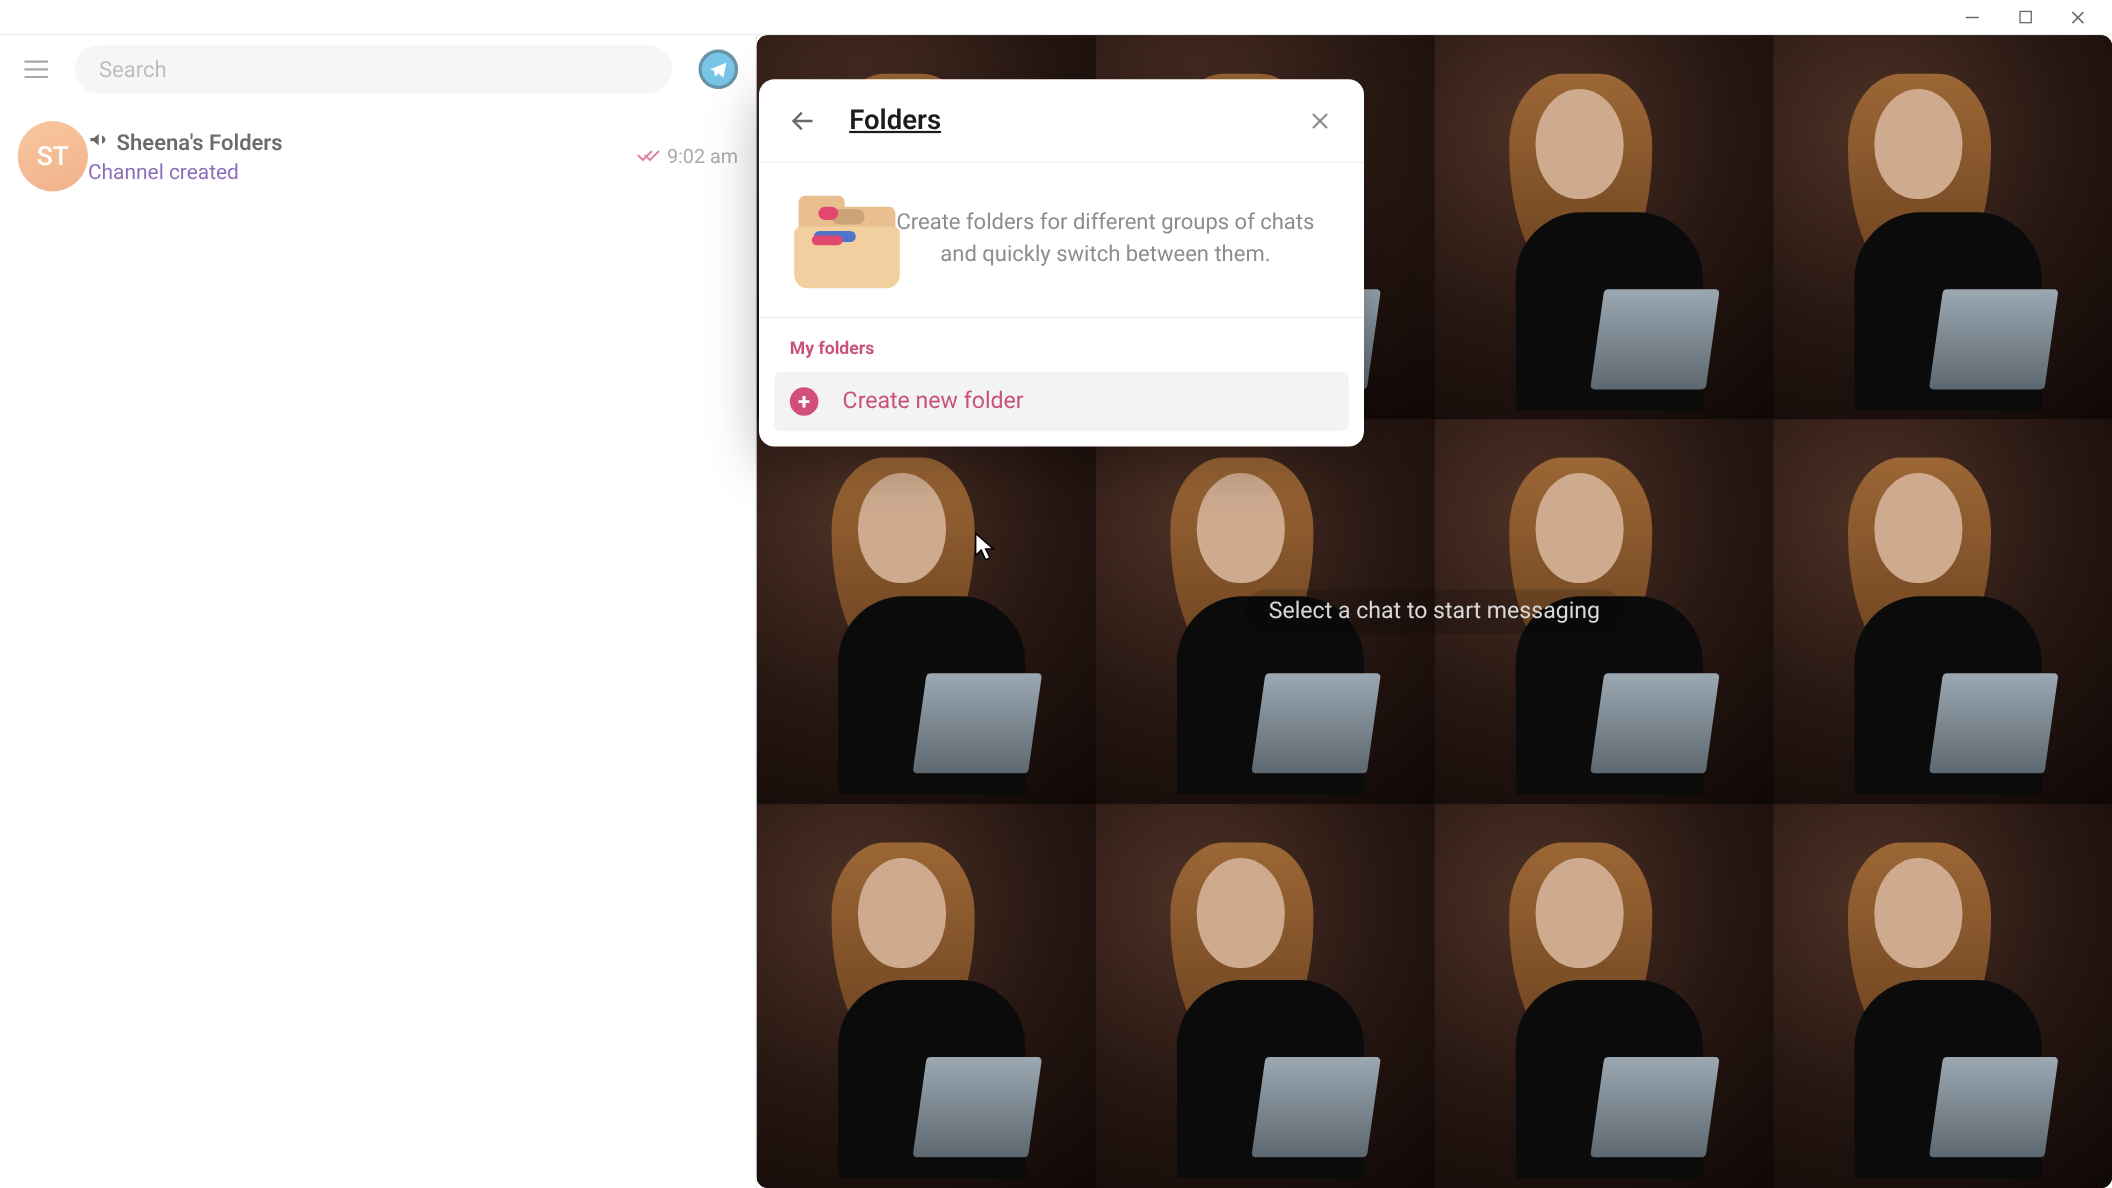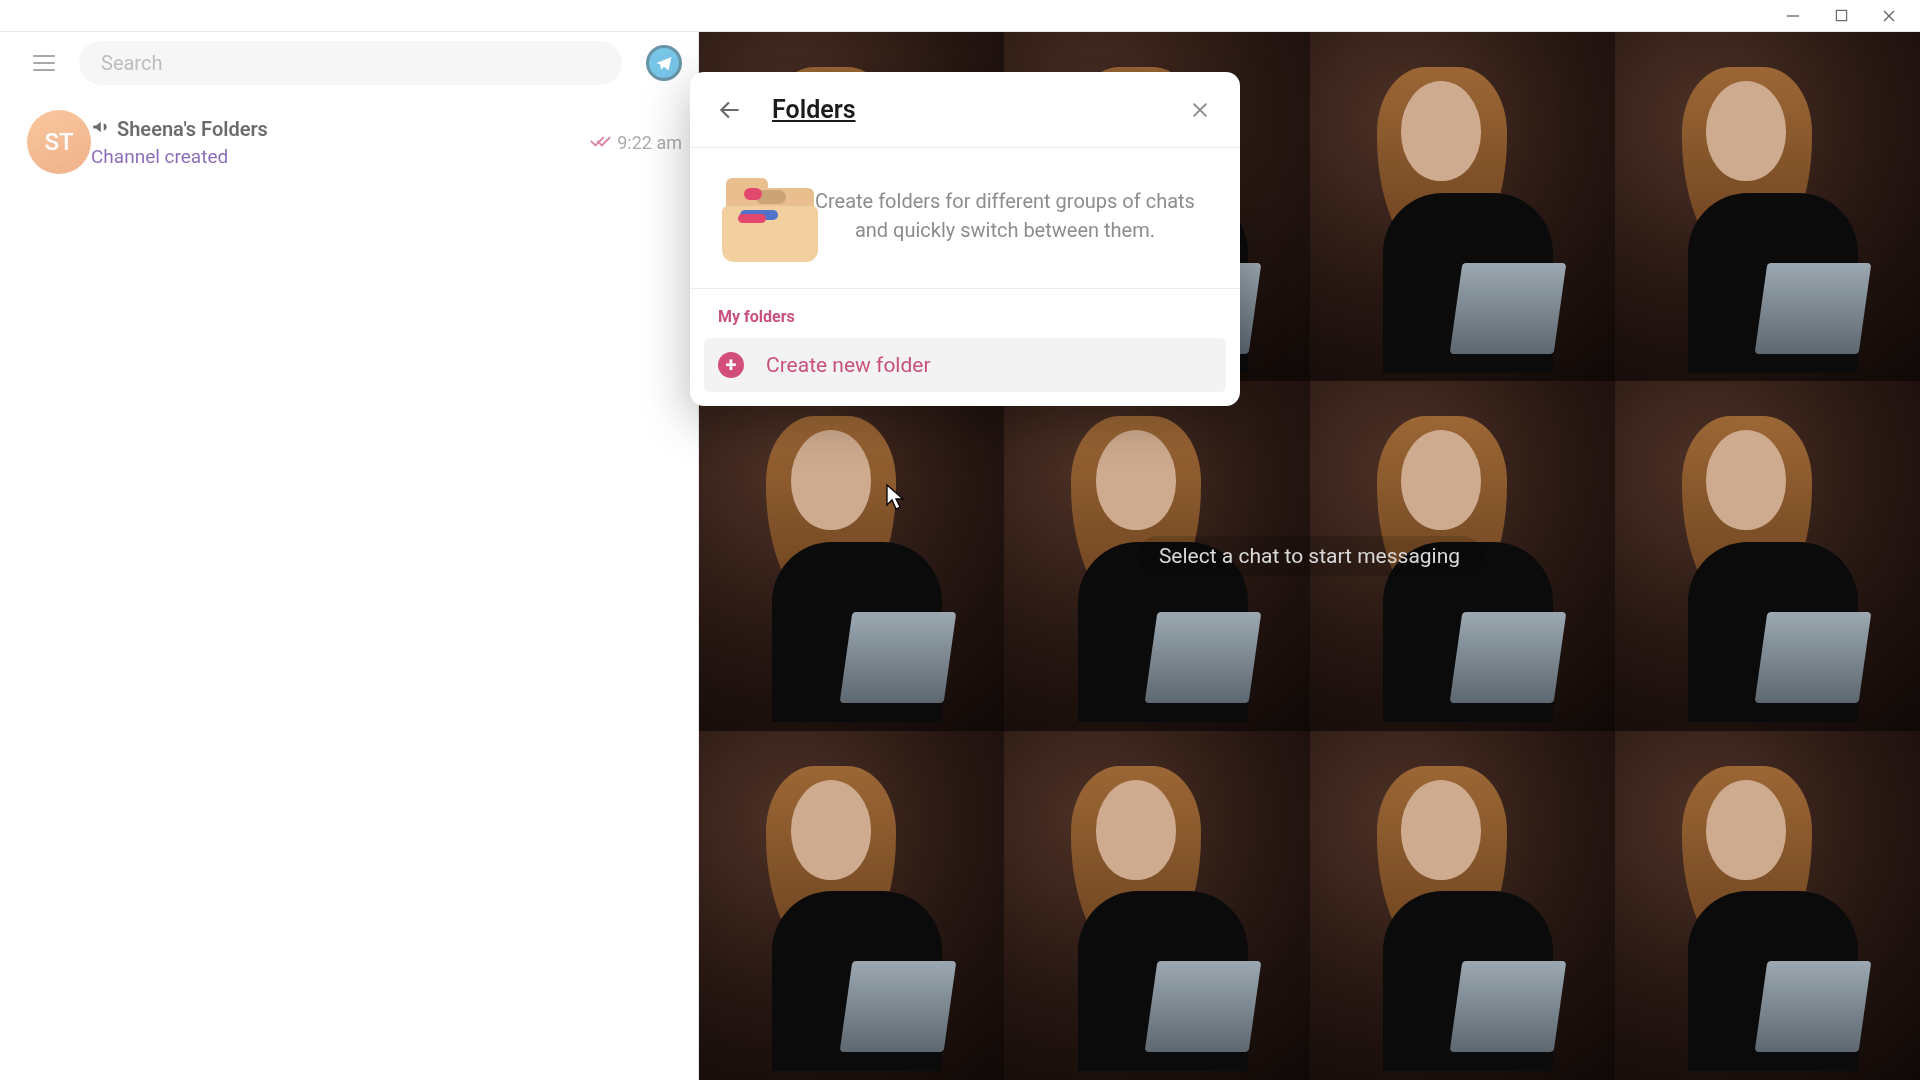--- a/index.html
+++ b/index.html
@@ -23,21 +23,20 @@
   .app { display: flex; height: calc(100% - 32px); }
 
   
   .left {
     width: 688px;
     background: #fff;
     display: flex;
     flex-direction: column;
     border-right: 1px solid #e6e6e6;
     position: relative;
-    margin-left: 11px;
   }
 
   .left-header {
     height: 62px;
     display: flex;
     align-items: center;
     padding: 0 12px;
     gap: 14px;
   }
 
@@ -94,20 +93,21 @@
   .chat-sub  { font-size: 19px; color: #4c1d95; margin-top: 4px; }
   .chat-right { display:flex; align-items:center; gap:6px; color:#7d7d7d; font-size:18px; }
   .double-check { color:#c74770; }
 
   
   .right {
     flex:1;
     position: relative;
     overflow:hidden;
     background:#000000;
+    border-radius:10px;
   }
   .bg-tiles {
     position:absolute; inset:0;
     display:grid;
     grid-template-columns: repeat(4, 1fr);
     grid-auto-rows: 1fr;
   }
   .tile {
     position:relative;
     background: radial-gradient(circle at 30% 25%, #5c3b2e 0%, #2c1a14 55%, #120a08 100%);
@@ -283,21 +283,21 @@
           </div>
           <div class="chat-sub">Channel created</div>
         </div>
         <div class="chat-right">
           <span class="double-check">
             <svg width="22" height="22" viewBox="0 0 24 24" fill="none" stroke="#c74770" stroke-width="2">
               <polyline points="2,13 7,18 16,9"></polyline>
                 <polyline points="9,13 14,18 23,9"></polyline>
             </svg>
           </span>
-          <span>9:22 am</span>
+          <span>9:02 am</span>
         </div>
       </div>
     </div>
 
     <div class="dim"></div>
   </div>
 
   <div class="right">
     <div class="bg-tiles">
 

